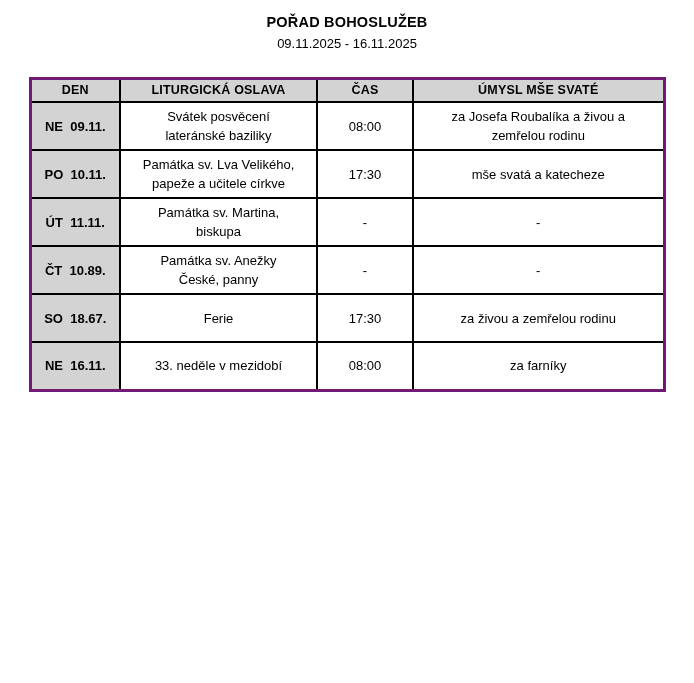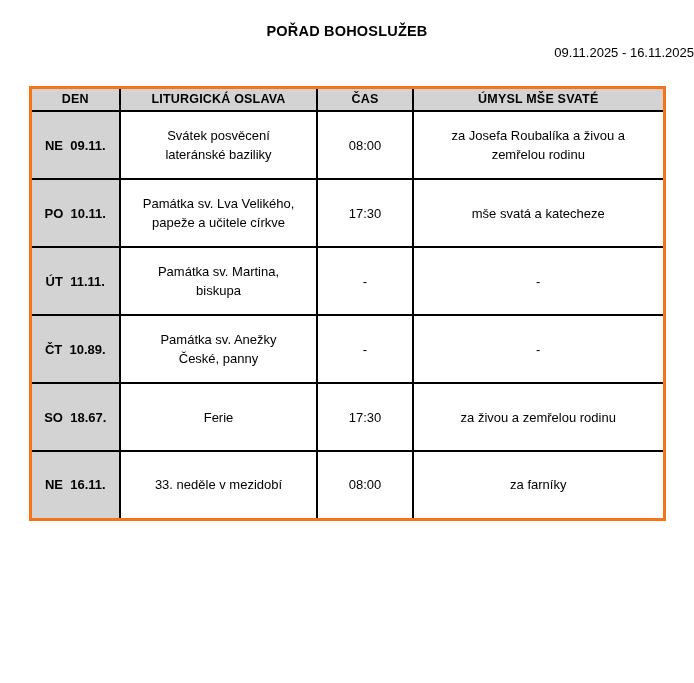--- a/index.html
+++ b/index.html
@@ -7,61 +7,60 @@
     padding: 0;
     background: #ffffff;
     width: 694px;
     height: 683px;
     font-family: "Liberation Sans", "DejaVu Sans", sans-serif;
     color: #000000;
     -webkit-font-smoothing: antialiased;
   }
   .doc-header {
     text-align: center;
-    padding-top: 20px;
+    padding-top: 11px;
   }
   .title-line {
     font-size: 14.5px;
     font-weight: bold;
     line-height: 22px;
     letter-spacing: 0.2px;
   }
   .date-line {
     font-size: 13px;
     font-weight: normal;
     line-height: 21px;
-    text-align: right;
   }
   table.schedule {
     width: 634px;
     margin: 23px auto 4px auto;
     border-collapse: collapse;
     table-layout: fixed;
-    border: 3px solid #f97316;
+    border: 3px solid #701a75;
   }
   table.schedule th,
   table.schedule td {
     border: 2px solid #000000;
     text-align: center;
     vertical-align: middle;
     font-size: 13px;
     line-height: 19px;
     padding: 2px 8px;
     overflow: hidden;
   }
   table.schedule thead th {
     background: #d3d3d3;
     font-weight: bold;
     height: 19px;
     font-size: 12.5px;
     letter-spacing: 0.2px;
     padding: 1px 2px;
   }
   table.schedule tbody tr {
-    height: 68px;
+    height: 48px;
   }
   td.day-cell {
     background: #d3d3d3;
     font-weight: bold;
     white-space: pre;
     padding: 2px 2px;
   }
   td.celebration-cell,
   td.intention-cell {
     white-space: pre-line;

